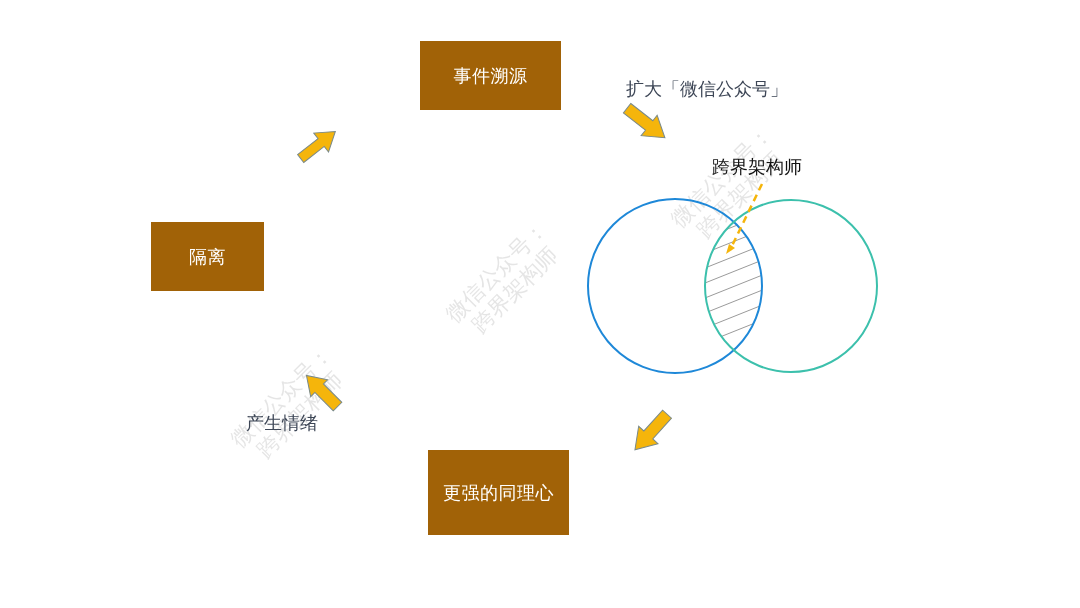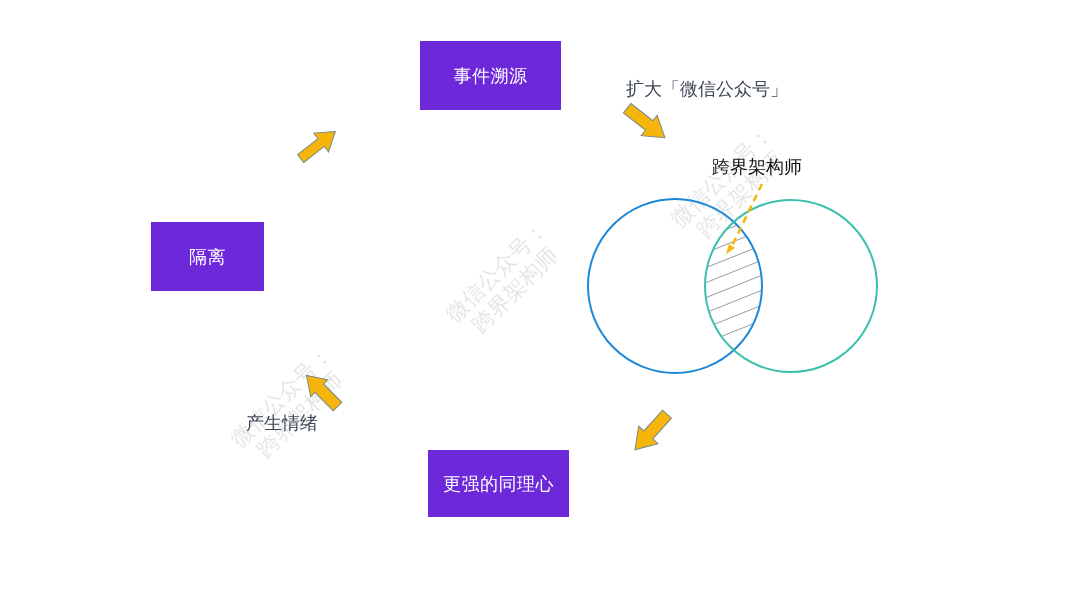--- a/index.html
+++ b/index.html
@@ -2,21 +2,21 @@
 <html><head>
   <meta charset="utf-8">
   <style>
     html, body { margin: 0; padding: 0; }
     body {
       width: 1080px; height: 608px; position: relative; overflow: hidden;
       background: #ffffff;
       font-family: "DejaVu Sans", "Liberation Sans", sans-serif;
     }
     .box {
-      position: absolute; background: #6d28d9; color: #ffffff;
+      position: absolute; background: #a16207; color: #ffffff;
       display: flex; align-items: center; justify-content: center;
       font-size: 18px; letter-spacing: 0.5px;
     }
     .label {
       position: absolute; color: #3d4656; font-size: 18px; white-space: nowrap;
     }
     .label.dark { color: #111111; }
     svg.overlay { position: absolute; left: 0; top: 0; }
     .wm {
       position: absolute; color: rgba(160,160,160,0.28);
@@ -91,21 +91,21 @@
 </svg>
 
 <div class="box" style="left:420px; top:41px; width:141px; height:69px;">
   <span>事件溯源</span>
 </div>
 
 <div class="box" style="left:151px; top:222px; width:113px; height:69px;">
   <span>隔离</span>
 </div>
 
-<div class="box" style="left:428px; top:450px; width:141px; height:67px;">
+<div class="box" style="left:428px; top:450px; width:141px; height:85px;">
   <span>更强的同理心</span>
 </div>
 
 <div class="label" style="left:626px; top:77px;">扩大「微信公众号」</div>
 
 <div class="label dark" style="left:712px; top:155px;">跨界架构师</div>
 
 <div class="label" style="left:246px; top:411px;">产生情绪</div>
 
 </body></html>

